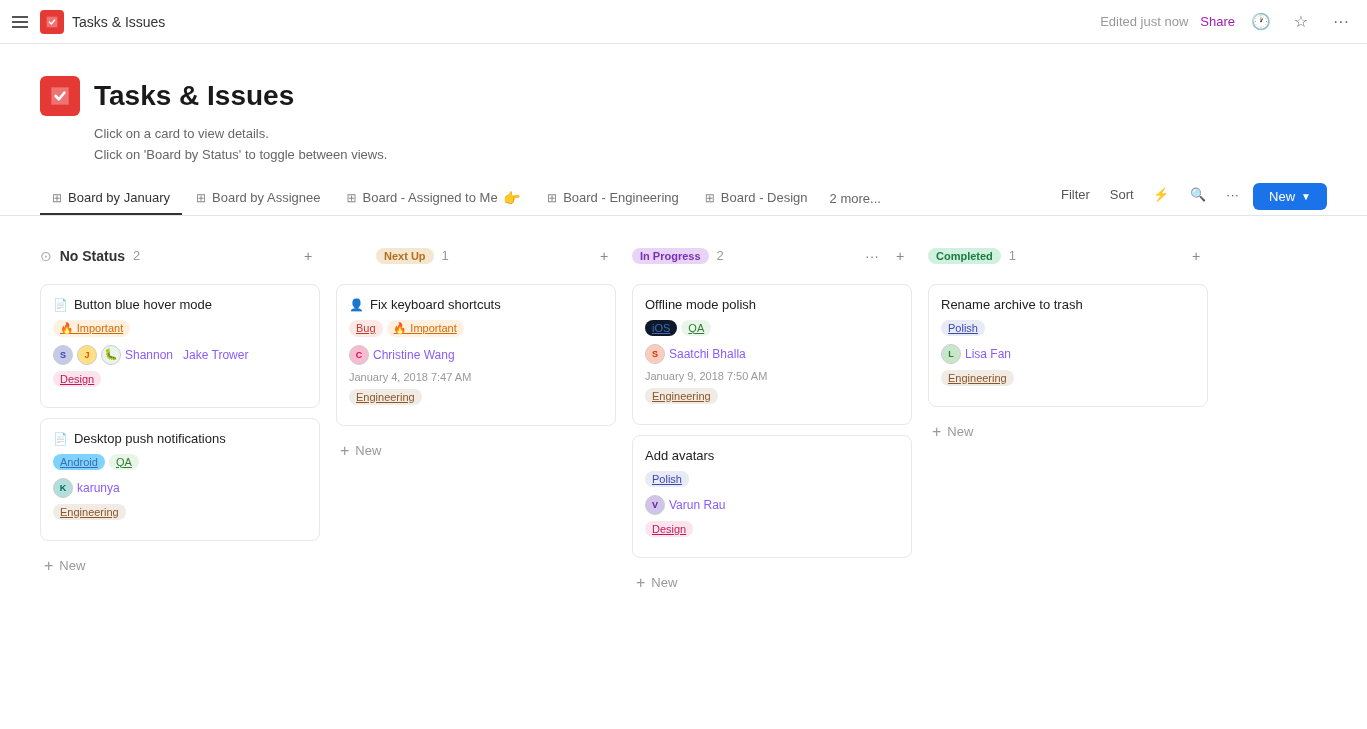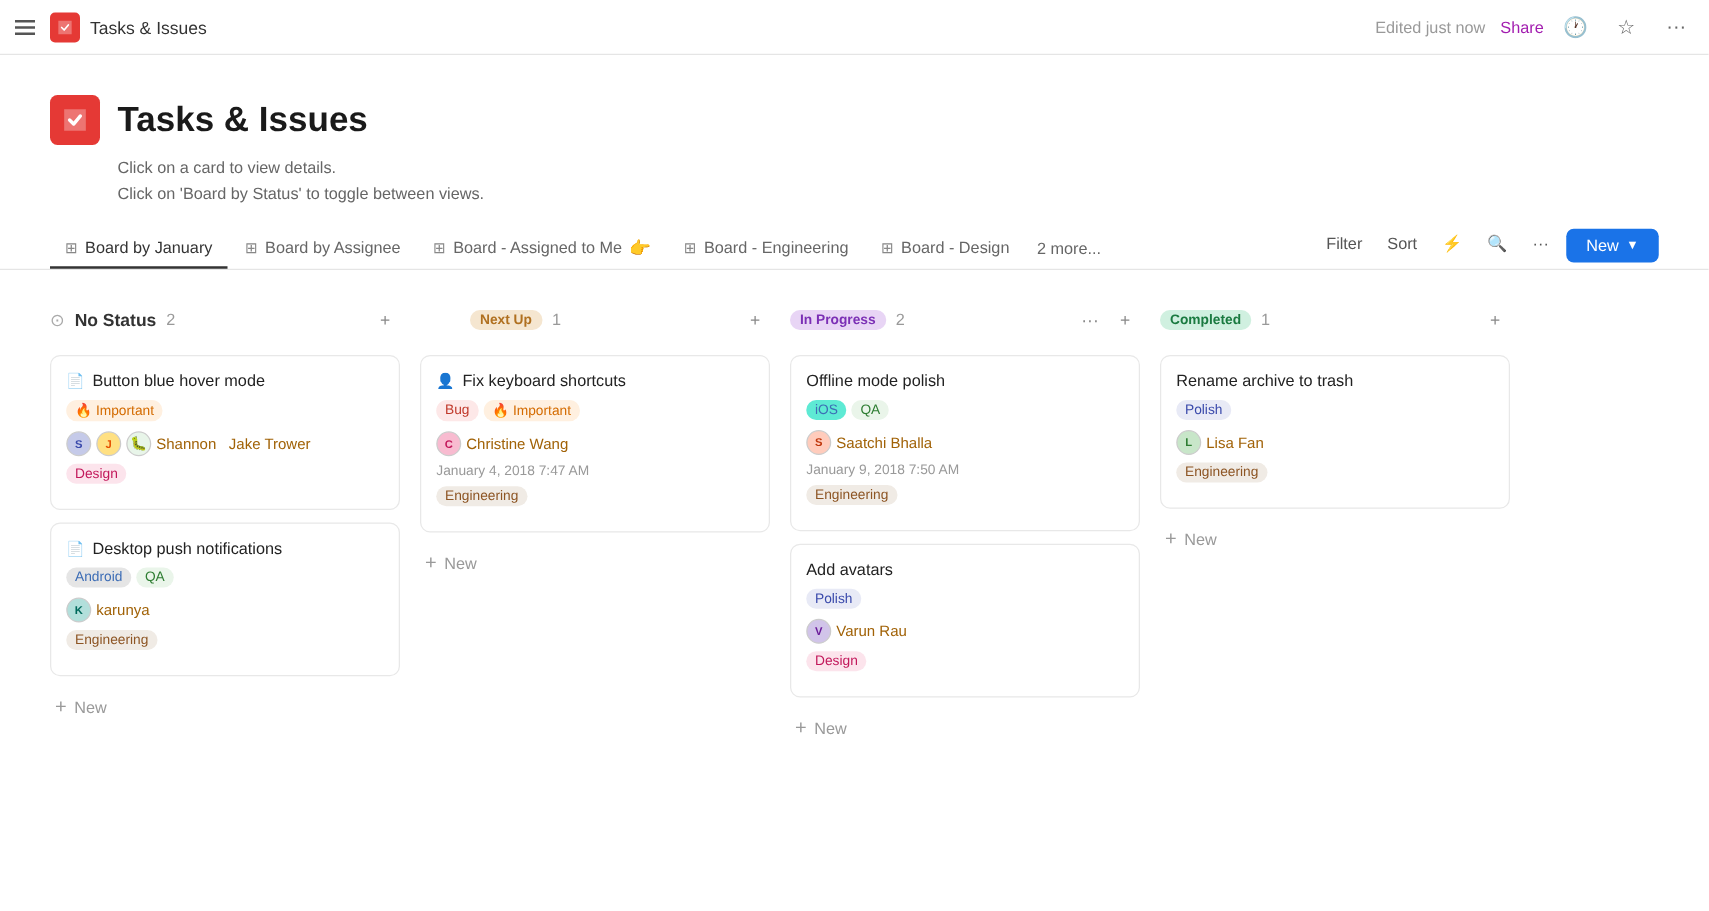--- a/index.html
+++ b/index.html
@@ -51,40 +51,40 @@
     .status-pill { display: inline-flex; align-items: center; padding: 2px 8px; border-radius: 12px; font-size: 11px; font-weight: 600; }
     .status-next { background: #f5e6d0; color: #b07020; margin-left: 40px; }
     .status-progress { background: #e8d5f5; color: #7b2fb5; }
     .status-completed { background: #d0f0e0; color: #1a7a40; text-align: right; }
 
     
     .card { background: #fff; border: 1px solid #e8e8e8; border-radius: 8px; padding: 12px; margin-bottom: 10px; cursor: pointer; }
     .card-title { font-size: 13px; font-weight: 500; color: #222; margin-bottom: 8px; display: flex; align-items: flex-start; gap: 6px; }
     .card-title-icon { font-size: 12px; color: #aaa; margin-top: 1px; flex-shrink: 0; }
     .card-tags { display: flex; flex-wrap: wrap; gap: 4px; margin-bottom: 8px; }
-    .tag { display: inline-flex; align-items: center; gap: 3px; padding: 2px 7px; border-radius: 10px; font-size: 11px; font-weight: 500; }
+    .tag { display: inline-flex; align-items: center; gap: 3px; padding: 2px 7px; border-radius: 10px; font-size: 11px; font-weight: 500; text-decoration: underline; }
     .tag-important { background: #fff0e0; color: #d46b00; }
     .tag-bug { background: #fde8e8; color: #c0392b; }
-    .tag-ios { background: #5eead4; color: #3d6db5; }
+    .tag-ios { background: #0f172a; color: #3d6db5; }
     .tag-qa { background: #eaf5ea; color: #2e7d32; }
-    .tag-android { background: #e5e5e5; color: #3d6db5; }
+    .tag-android { background: #7dd3fc; color: #3d6db5; }
     .tag-engineering { background: #f0ebe5; color: #8d5524; }
     .tag-design { background: #fce4ec; color: #c2185b; }
     .tag-polish { background: #e8eaf6; color: #3949ab; }
     .card-assignees { display: flex; align-items: center; gap: 4px; margin-bottom: 6px; }
     .avatar { width: 20px; height: 20px; border-radius: 50%; background: #ddd; display: inline-flex; align-items: center; justify-content: center; font-size: 9px; font-weight: 600; color: #555; border: 1px solid #ccc; flex-shrink: 0; }
     .avatar-s { background: #c5cae9; color: #3949ab; }
     .avatar-j { background: #ffe082; color: #e65100; }
     .avatar-c { background: #f8bbd0; color: #c2185b; }
     .avatar-k { background: #b2dfdb; color: #00695c; }
     .avatar-sb { background: #ffccbc; color: #bf360c; }
     .avatar-v { background: #d1c4e9; color: #6a1b9a; }
     .avatar-l { background: #c8e6c9; color: #2e7d32; }
     .avatar-emoji { background: #e8f5e9; font-size: 11px; }
-    .assignee-name { font-size: 12px; color: #a16207; }
+    .assignee-name { font-size: 12px; color: #8b5cf6; }
     .card-date { font-size: 11px; color: #999; margin-bottom: 6px; }
     .add-new { display: flex; align-items: center; gap: 6px; font-size: 13px; color: #999; cursor: pointer; padding: 6px 4px; }
     .add-icon { font-size: 16px; }
   </style>
 </head>
 <body>
 
 <div class="topbar">
   <div class="topbar-left">
     <div class="menu-icon">

